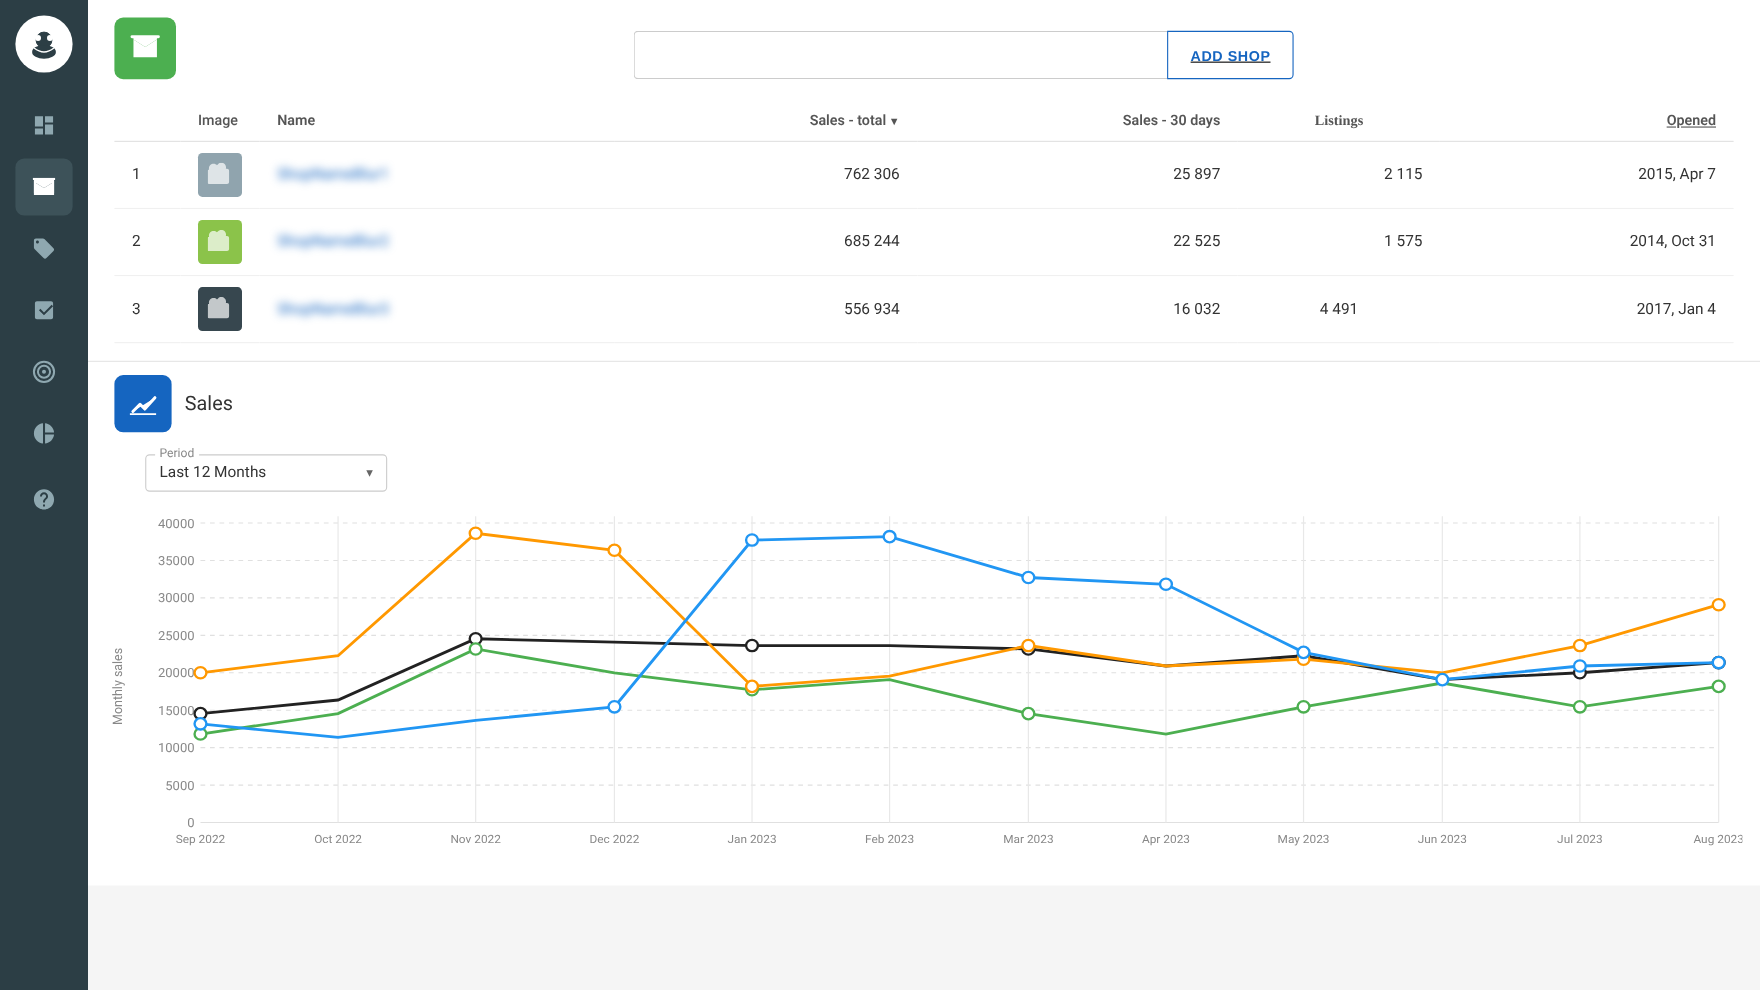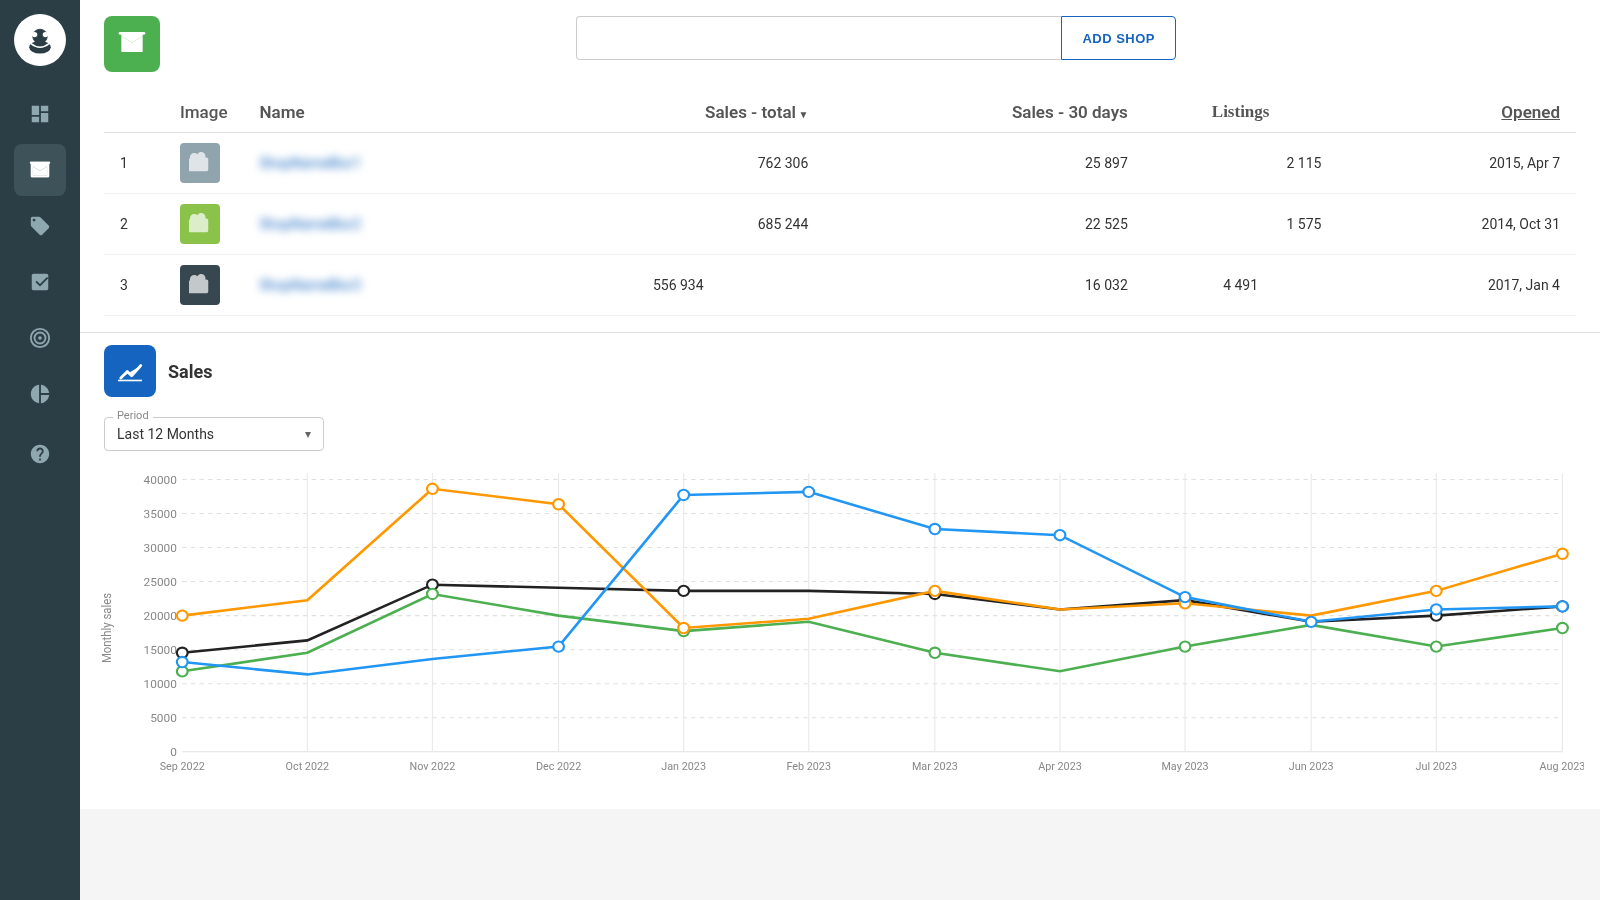--- a/index.html
+++ b/index.html
@@ -67,23 +67,24 @@
     
     .top-section {
       background: #fff;
       padding: 16px 24px;
       border-bottom: 1px solid #e0e0e0;
     }
 
     
     .header-row {
       display: flex;
-      align-items: flex-start;
+      align-items: flex-end;
       gap: 16px;
       margin-bottom: 20px;
+      text-decoration: underline;
     }
     .shop-icon-btn {
       width: 56px;
       height: 56px;
       background: #4caf50;
       border-radius: 8px;
       display: flex;
       align-items: center;
       justify-content: center;
       flex-shrink: 0;
@@ -123,21 +124,21 @@
     }
 
     
     .shops-table {
       width: 100%;
       border-collapse: collapse;
     }
     .shops-table th {
       padding: 10px 16px;
       text-align: left;
-      font-size: 17px;
+      font-size: 13px;
       font-weight: 600;
       color: #555;
       border-bottom: 1px solid #e0e0e0;
     }
     .shops-table th.sortable {
       cursor: pointer;
     }
     .shops-table th.sortable::after {
       content: ' ▼';
       font-size: 10px;
@@ -187,27 +188,28 @@
       background: #1565c0;
       border-radius: 8px;
       display: flex;
       align-items: center;
       justify-content: center;
       flex-shrink: 0;
     }
     .sales-icon-btn svg { width: 26px; height: 26px; fill: #fff; }
     .sales-title {
       font-size: 18px;
-      font-weight: 700;
+      font-weight: 400;
       color: #333;
     }
 
     
     .period-section {
       padding: 8px 24px 12px;
+      margin-left: 28px;
     }
     .period-border-label {
       position: relative;
       border: 1px solid #ccc;
       border-radius: 4px;
       display: inline-block;
       padding: 8px 36px 8px 12px;
       font-size: 14px;
       background: #fff;
       min-width: 220px;
@@ -410,21 +412,21 @@
     <td>
       <div class="shop-thumb" style="background:#37474f;">
         <svg viewBox="0 0 24 24" width="22" height="22" fill="rgba(255,255,255,0.7)">
                   <path d="M20 6h-2.18c.07-.44.18-.88.18-1.34 0-2.58-2.09-4.66-4.67-4.66-1.28 0-2.44.53-3.28 1.37L9 2.38C8.16 1.53 7 1 5.67 1 3.09 1 1 3.08 1 5.66c0 .46.11.9.18 1.34H1c-1.1 0-1.99.9-1.99 2L-1 19c0 1.1.9 2 2 2h18c1.1 0 2-.9 2-2V8c0-1.1-.9-2-2-2z"></path>
                 </svg>
       </div>
     </td>
     <td>
       <span class="shop-name-blur">ShopNameBlur3</span>
     </td>
-    <td style="text-align:center;">556 934</td>
+    <td style="text-align:right;">556 934</td>
     <td style="text-align:right;">16 032</td>
     <td style="text-align:center;">4 491</td>
     <td style="text-align:right;">2017, Jan 4</td>
   </tr>
         </tbody>
     </table>
   </div>
 
   <div class="bottom-section">
 

